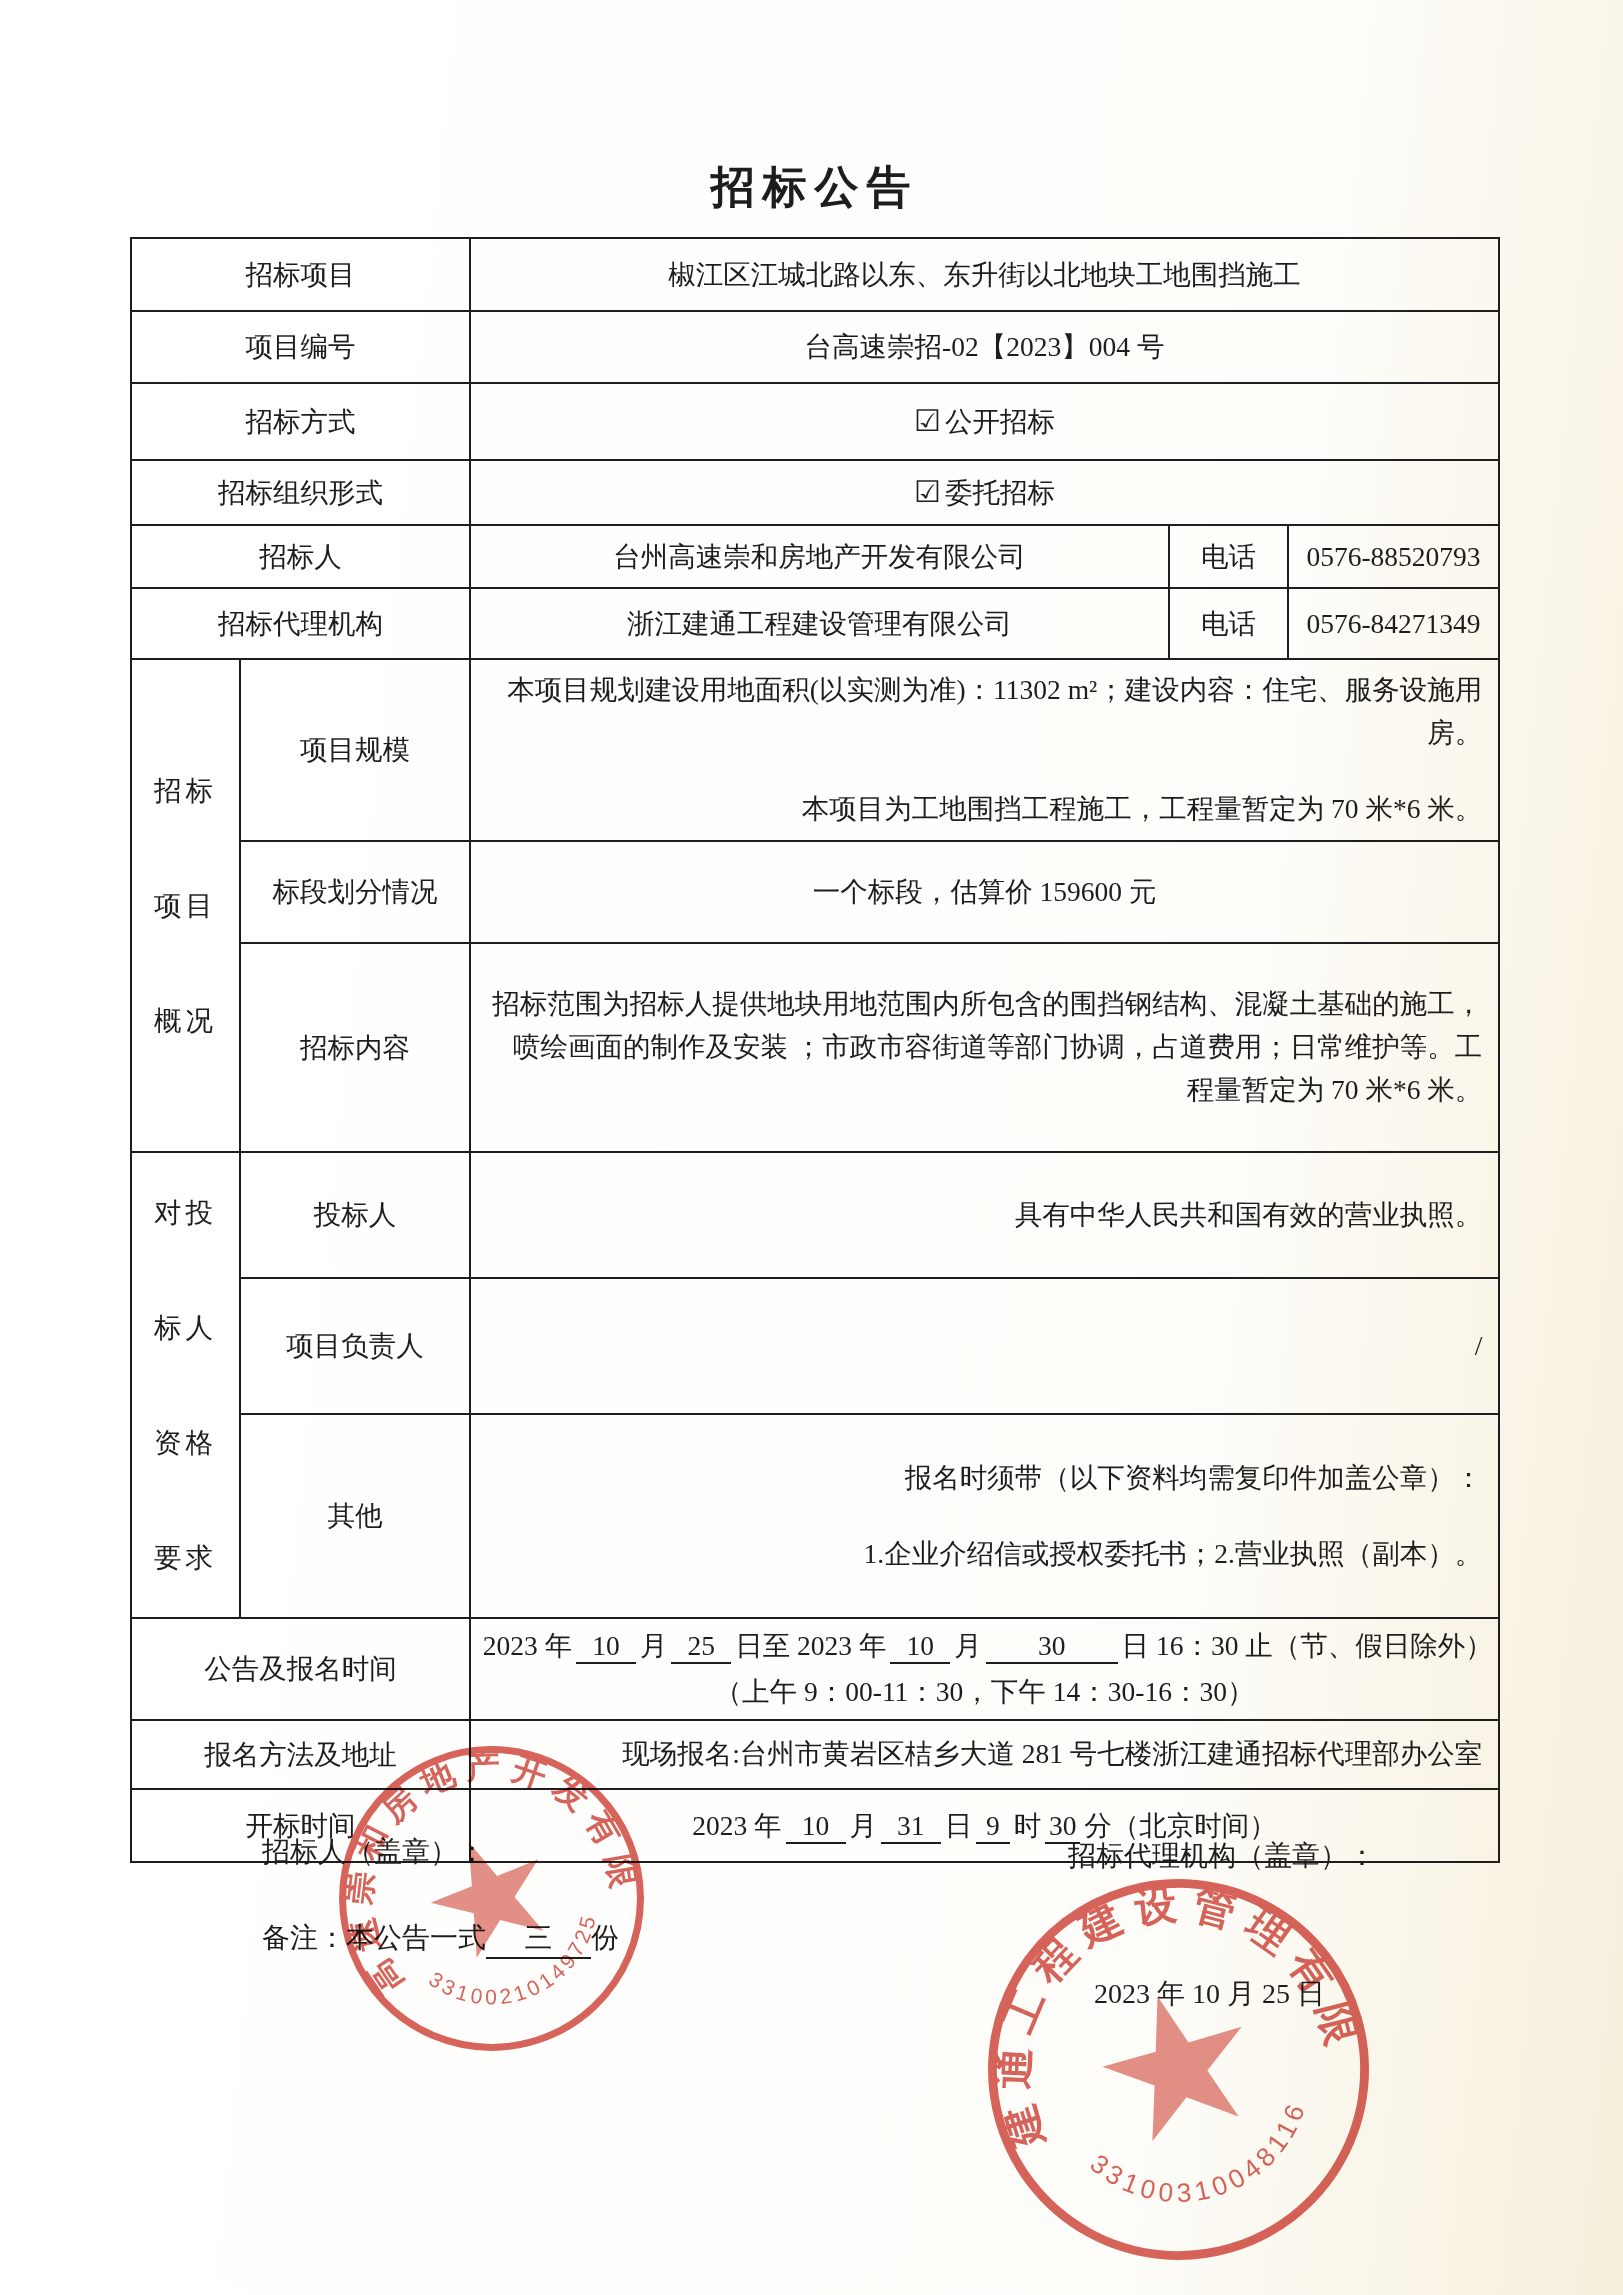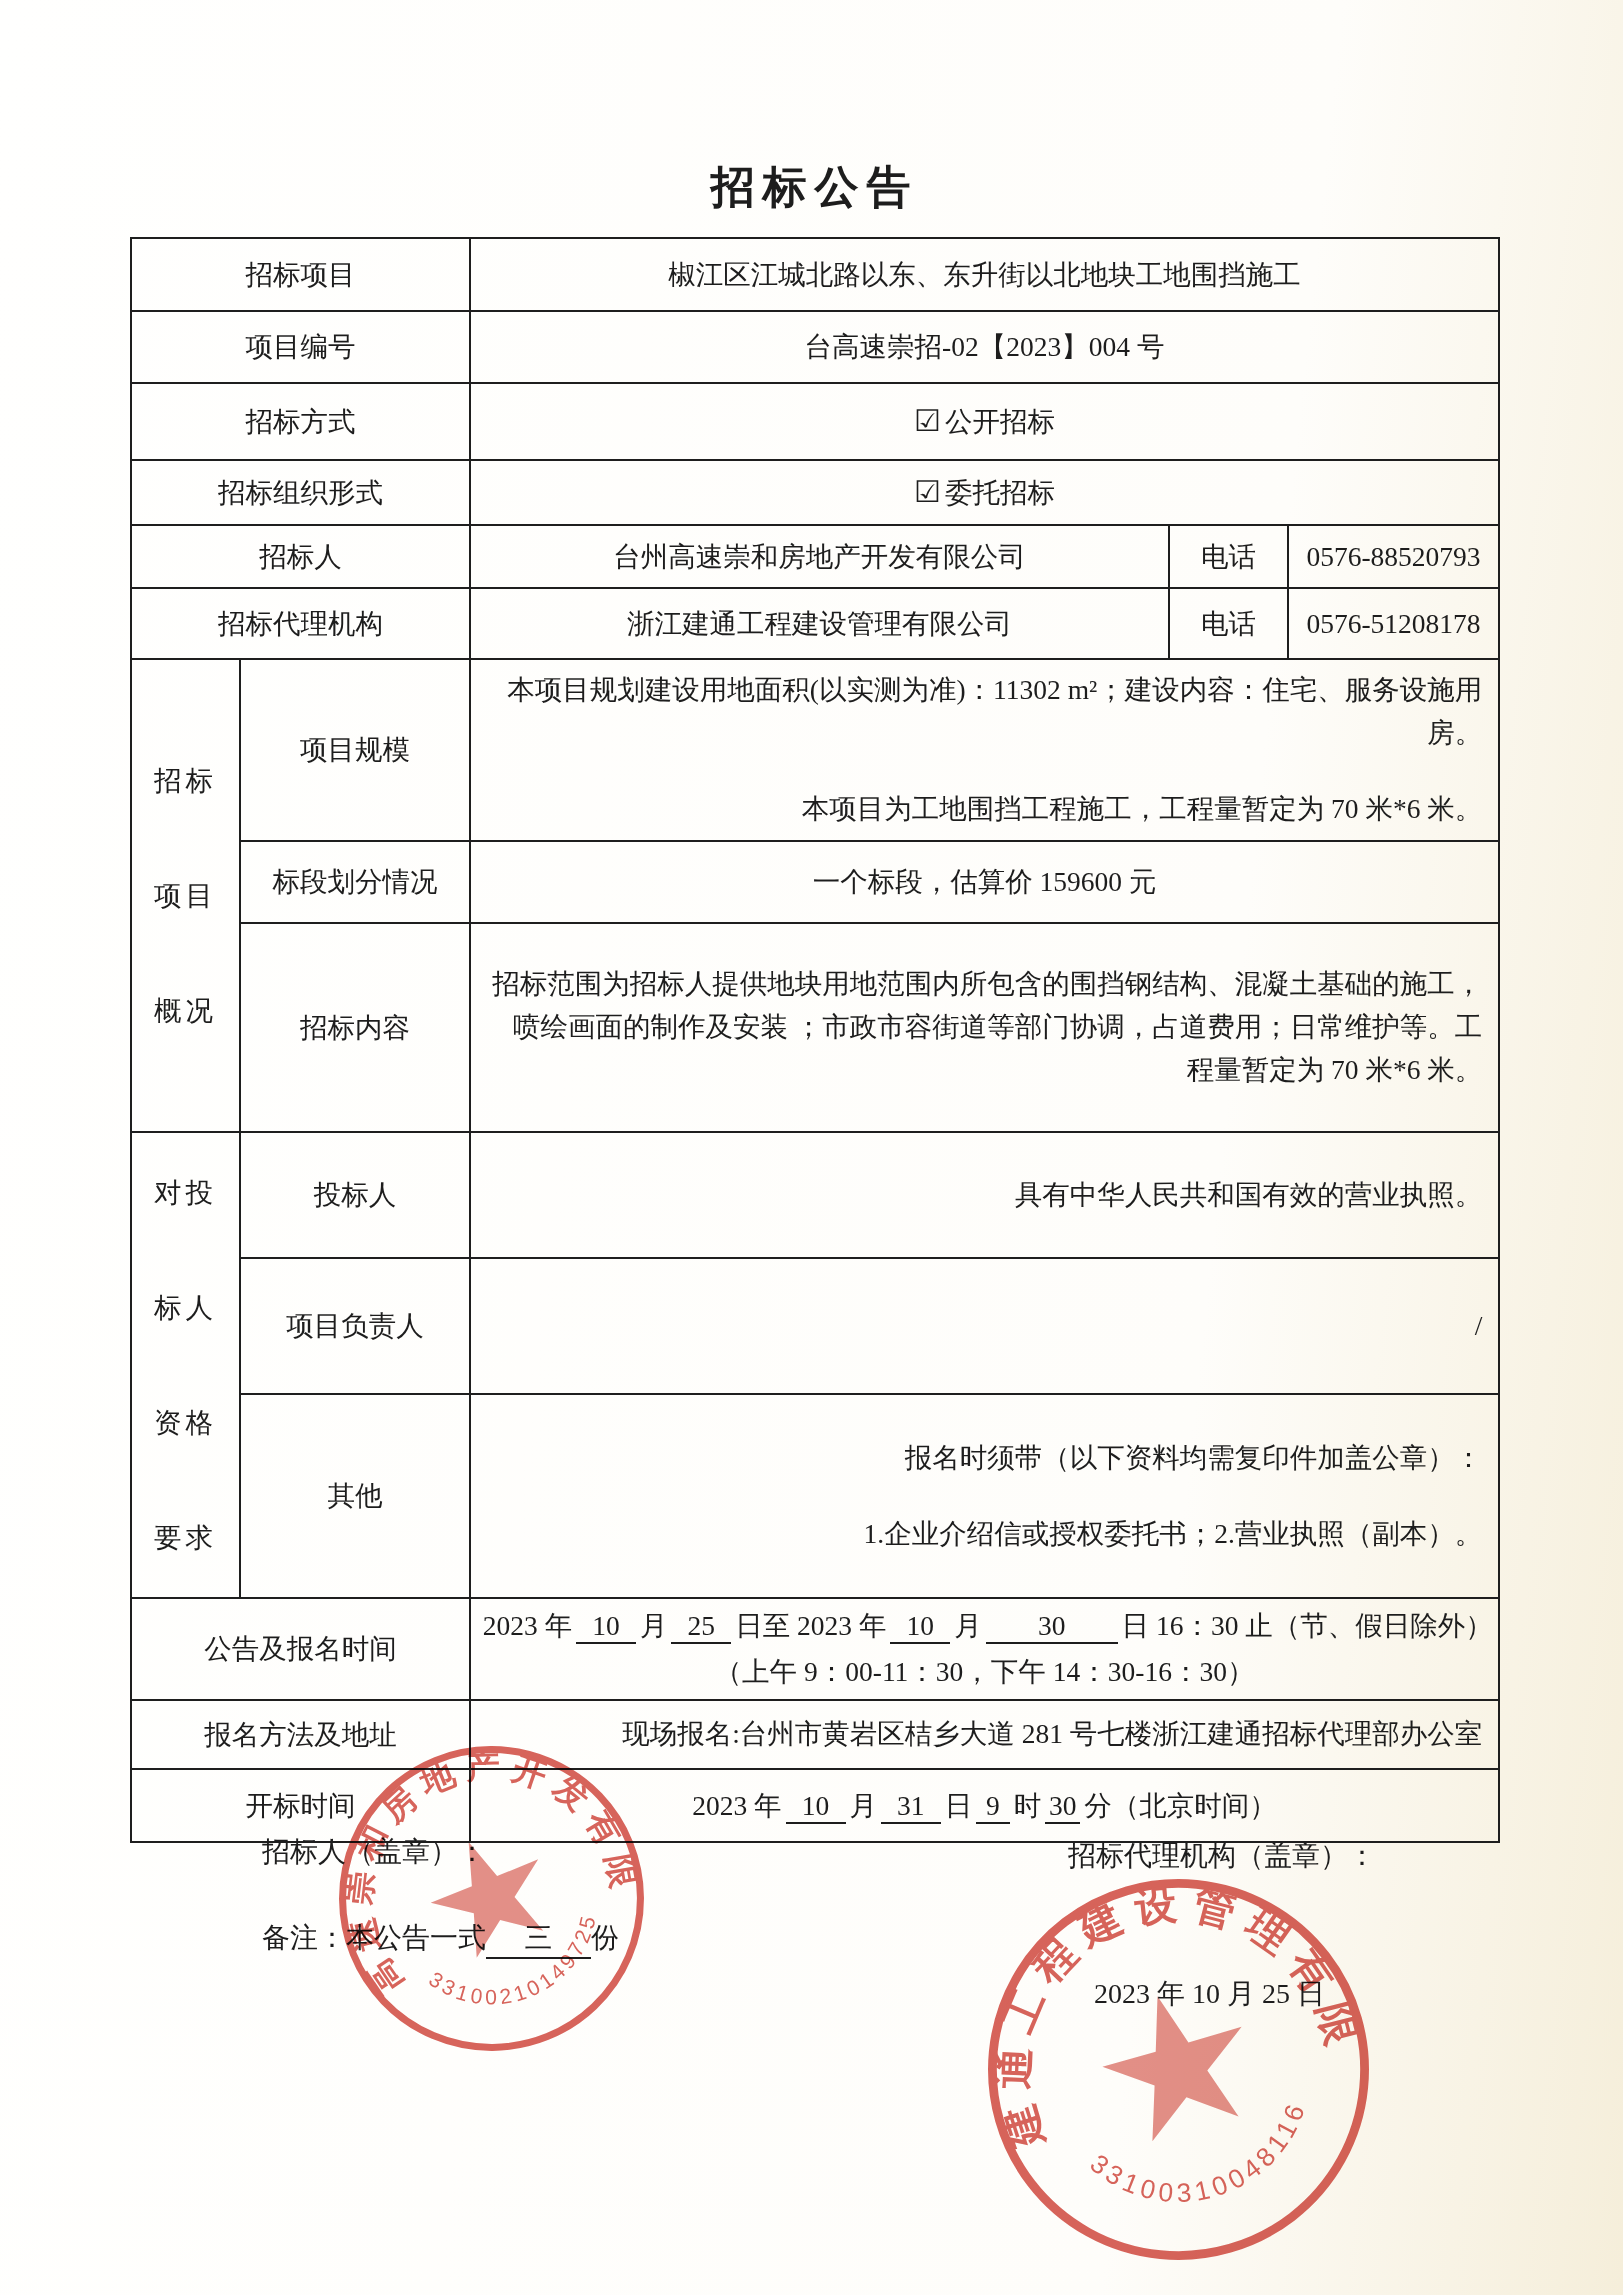--- a/index.html
+++ b/index.html
@@ -103,35 +103,35 @@
       <td colspan="2" class="lab">招标人</td>
       <td class="val-c">台州高速崇和房地产开发有限公司</td>
       <td class="lab">电话</td>
       <td class="val-c">0576-88520793</td>
     </tr>
 
     <tr style="height:71px">
       <td colspan="2" class="lab">招标代理机构</td>
       <td class="val-c">浙江建通工程建设管理有限公司</td>
       <td class="lab">电话</td>
-      <td class="val-c">0576-51208178</td>
+      <td class="val-c">0576-84271349</td>
     </tr>
 
     <tr style="height:174px">
       <td rowspan="3" class="group">
         <span class="gwrap">招标项目概况</span>
       </td>
       <td class="lab">项目规模</td>
       <td colspan="3" class="val-l">
         <div>本项目规划建设用地面积(以实测为准)：11302 m²；建设内容：住宅、服务设施用房。</div>
         <div class="para2">本项目为工地围挡工程施工，工程量暂定为 70 米*6 米。</div>
       </td>
     </tr>
 
-    <tr style="height:82px">
+    <tr style="height:102px">
       <td class="lab">标段划分情况</td>
       <td colspan="3" class="val-c">一个标段，估算价 159600 元</td>
     </tr>
 
     <tr style="height:209px">
       <td class="lab">招标内容</td>
       <td colspan="3" class="val-l">招标范围为招标人提供地块用地范围内所包含的围挡钢结构、混凝土基础的施工，喷绘画面的制作及安装 ；市政市容街道等部门协调，占道费用；日常维护等。工程量暂定为 70 米*6 米。</td>
     </tr>
 
     <tr style="height:126px">

